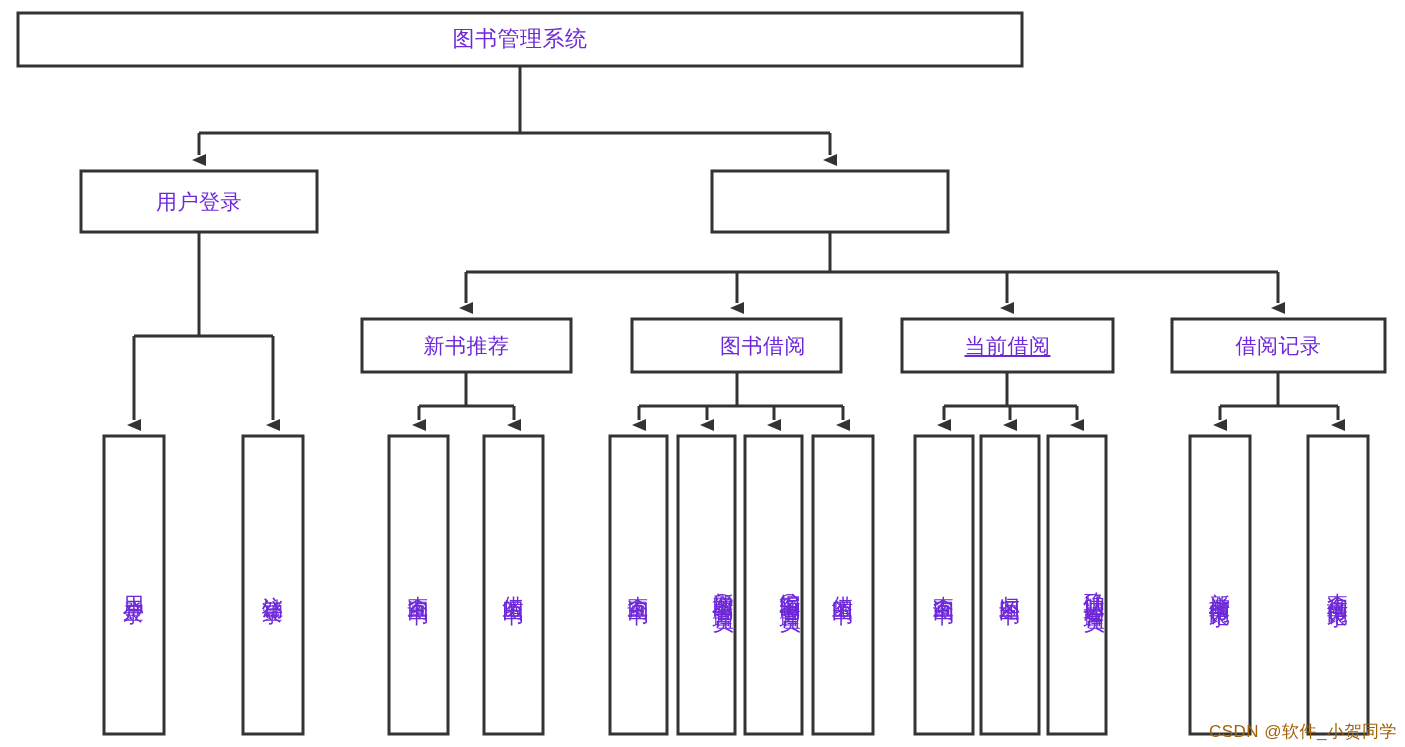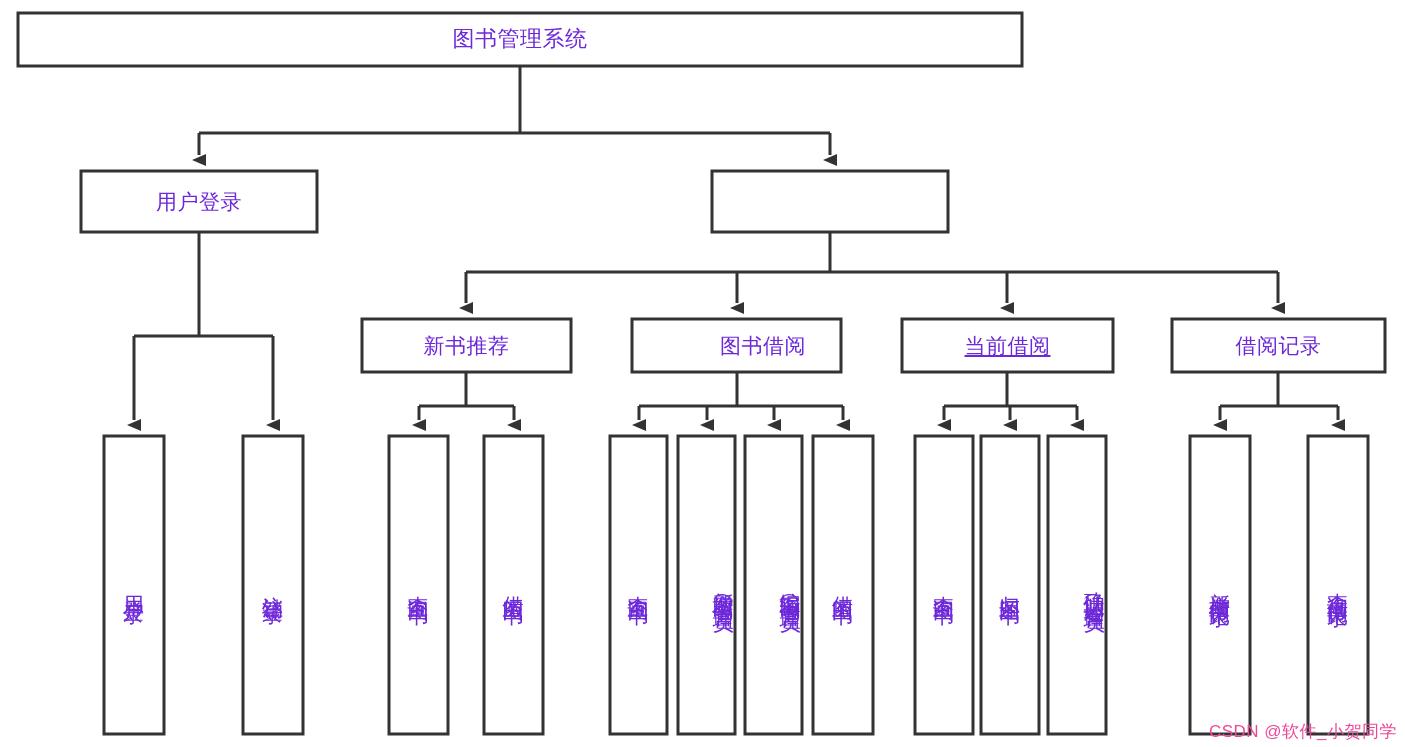--- a/index.html
+++ b/index.html
@@ -73,21 +73,21 @@
   }
   .label-v.vcenter {
     align-items: center;
     padding-top: 0;
   }
   .watermark {
     position: absolute;
     right: 8px;
     bottom: 4px;
     font-size: 17px;
-    color: #ec4899;
+    color: #a16207;
     font-family: "Liberation Sans", sans-serif;
     white-space: nowrap;
     letter-spacing: 0.5px;
   }
 </style>
 </head>
 <body>
 
 <div id="diagram-root">
 

